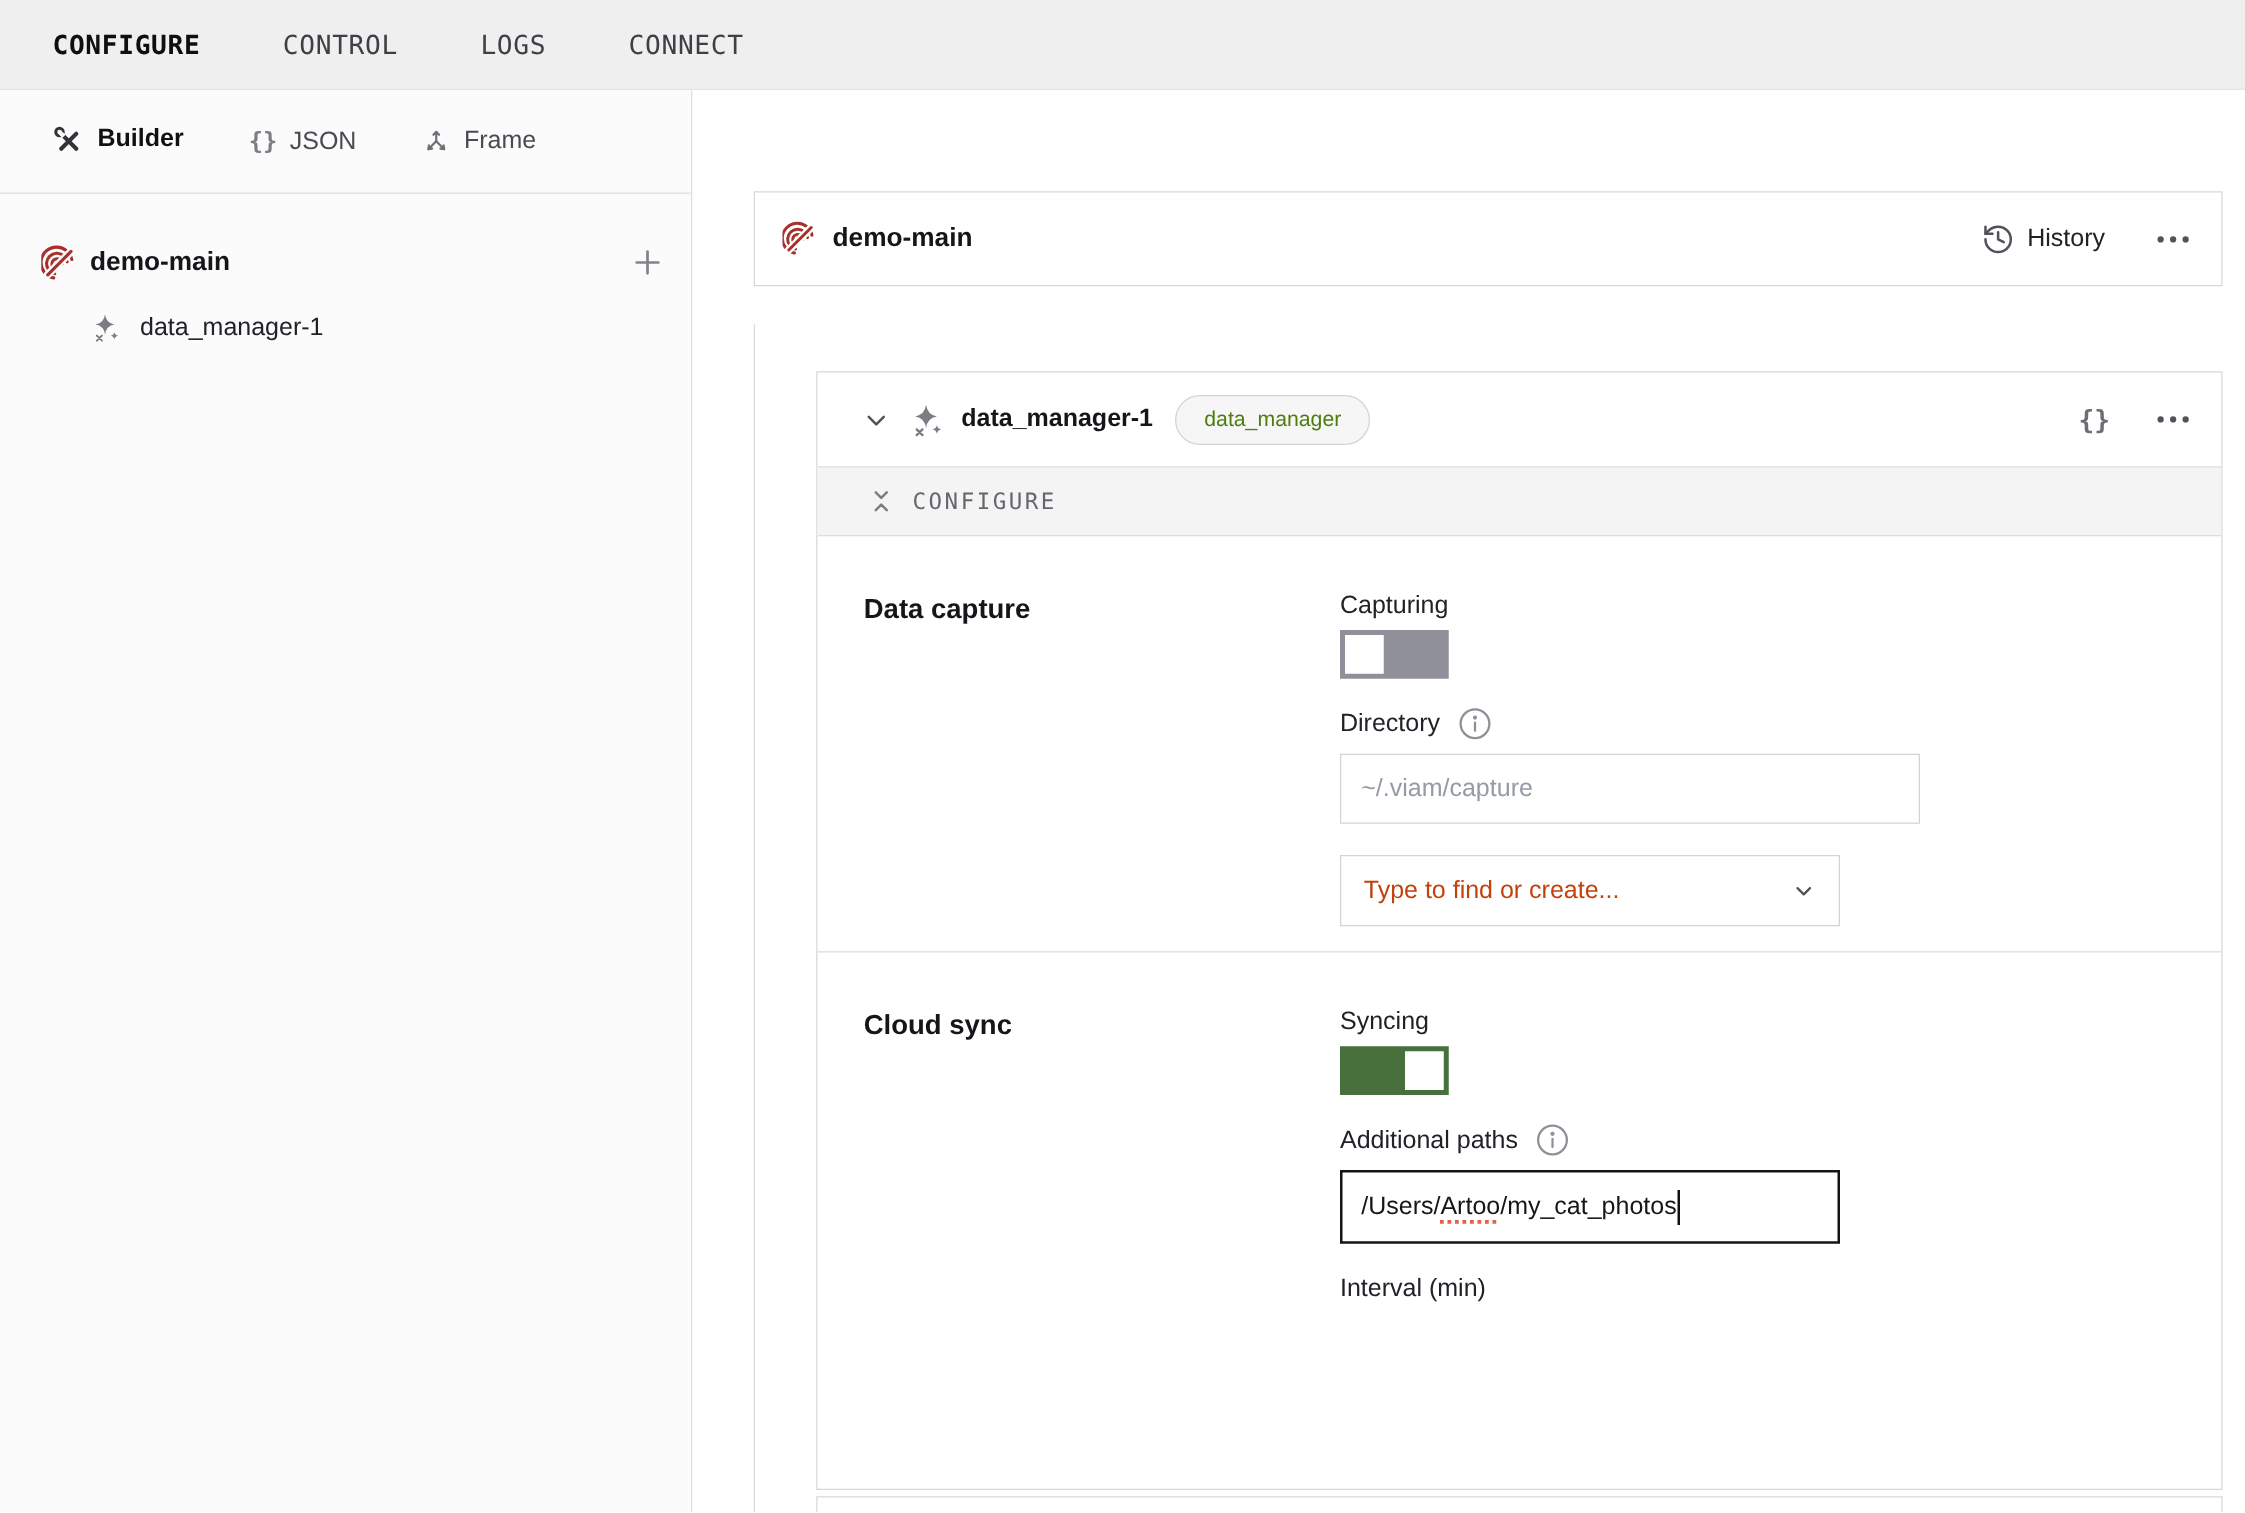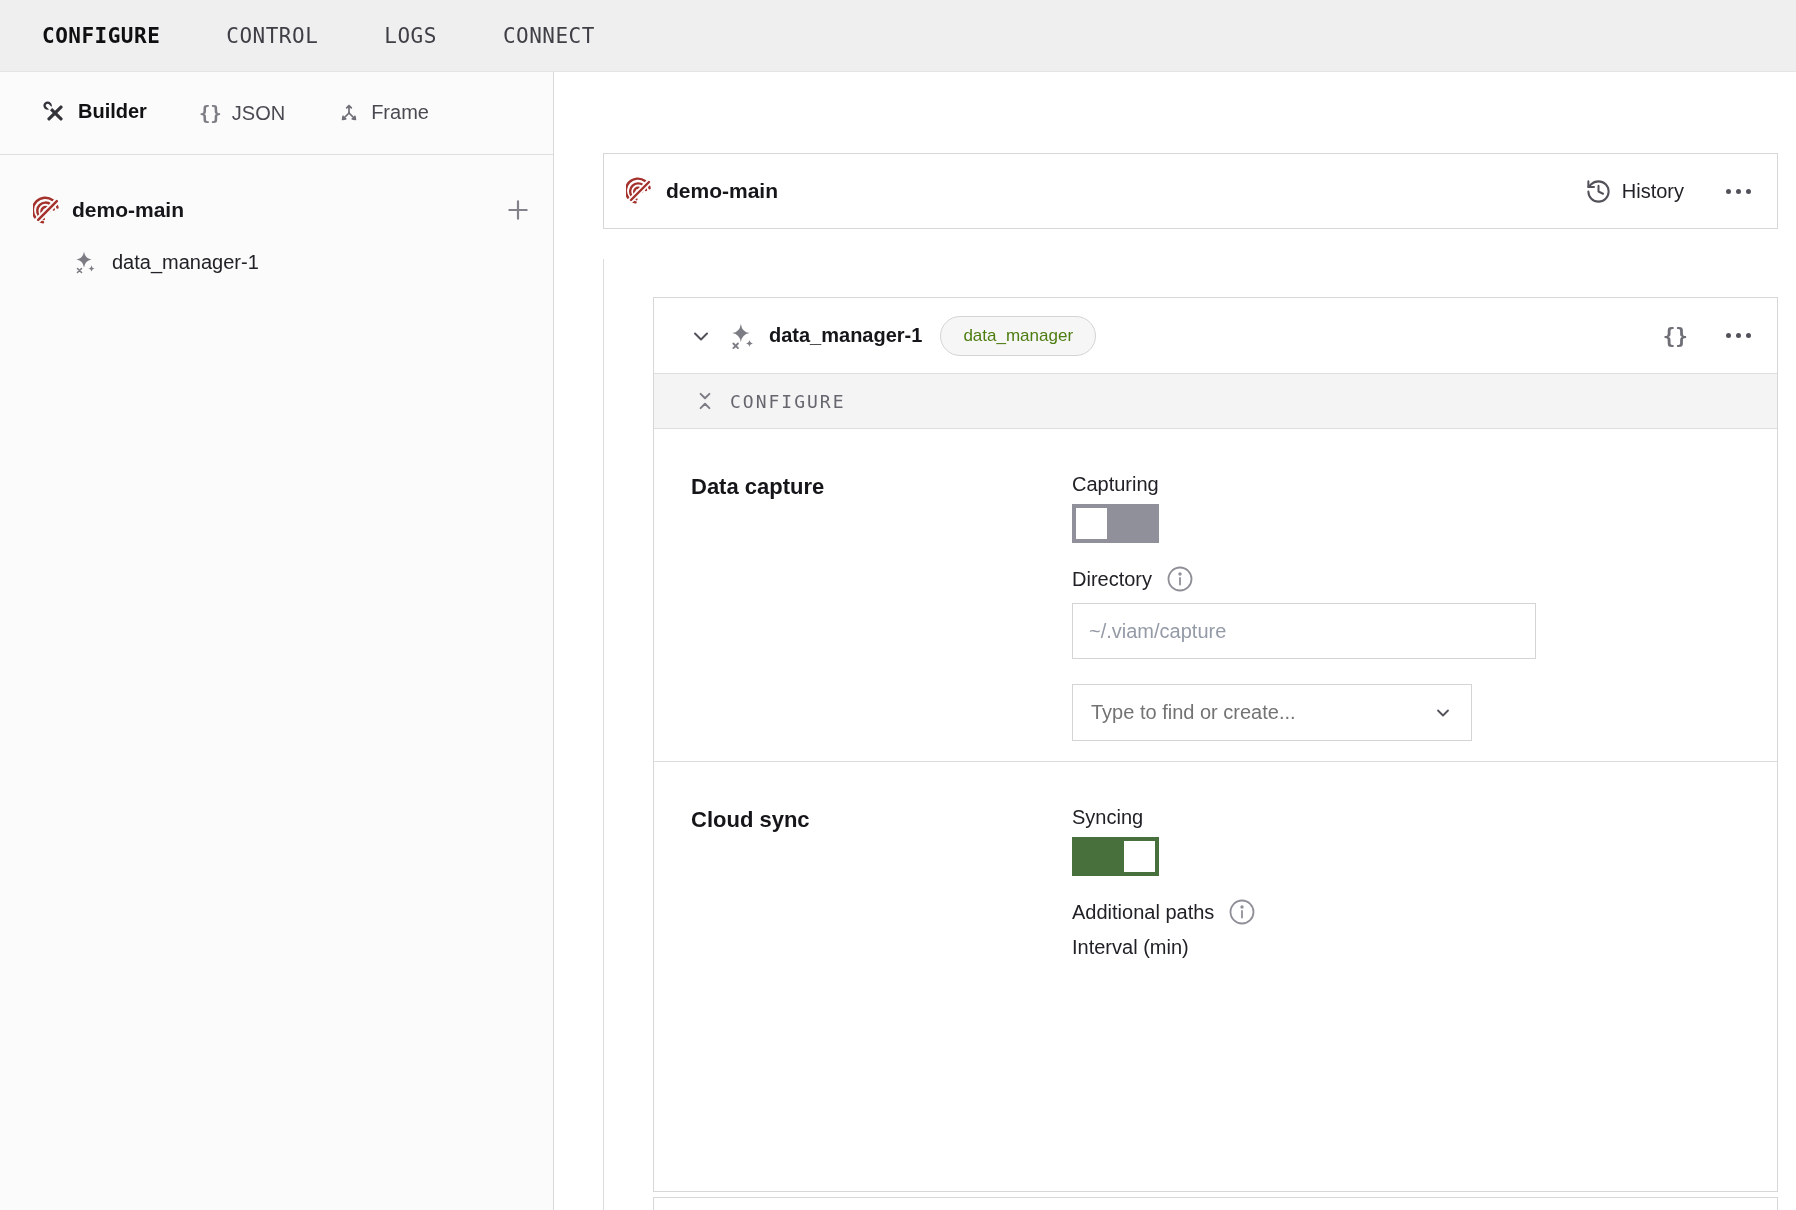--- a/index.html
+++ b/index.html
@@ -89,21 +89,21 @@
   .tinput{
     width:464px; height:56px; border:1px solid #d4d4d6; background:#fff;
     font-family:"Liberation Sans", sans-serif; font-size:20px; color:#212127;
     padding:0 16px; outline:none;
   }
   .tinput::placeholder{ color:#949aa6; opacity:1; }
   .select{
     width:400px; height:57px; border:1px solid #d4d4d6; background:#fff;
     display:flex; align-items:center; padding:0 18px; position:relative; cursor:pointer;
   }
-  .select .ph{ font-size:20px; color:#737373; }
+  .select .ph{ font-size:20px; color:#c2410c; }
   .select svg{ position:absolute; right:18px; top:18px; }
   .focus-input{
     width:400px; height:59px; border:2px solid #141418; background:#fff;
     display:flex; align-items:center; padding:0 15px; font-size:20px; color:#16161a;
     white-space:nowrap; overflow:hidden;
   }
   .squiggle{
     text-decoration-line:underline; text-decoration-style:dotted;
     text-decoration-color:#e2604d; text-decoration-thickness:3px; text-underline-offset:5px;
   }
@@ -298,20 +298,26 @@
           <div class="label-row">
             <span class="flabel">Additional paths</span>
             <span>
               <svg width="28" height="28" viewBox="0 0 28 28" fill="none" stroke="#8f8f98" stroke-width="1.8" stroke-linecap="round">
                 <circle cx="14" cy="14" r="11.5"></circle>
                 <path d="M14 13 v6.5"></path>
                 <circle cx="14" cy="9" r="0.8" fill="#8f8f98"></circle>
               </svg>
             </span>
           </div>
+          <div class="focus-input mb25">
+            <span>/Users/</span>
+              <span class="squiggle">Artoo</span>
+              <span>/my_cat_photos</span>
+              <span class="caret"></span>
+          </div>
 
           <div class="flabel mb10">Interval (min)</div>
         </div>
       </div>
     </div>
 
     <div class="next-card"></div>
   </div>
 
 </div>

